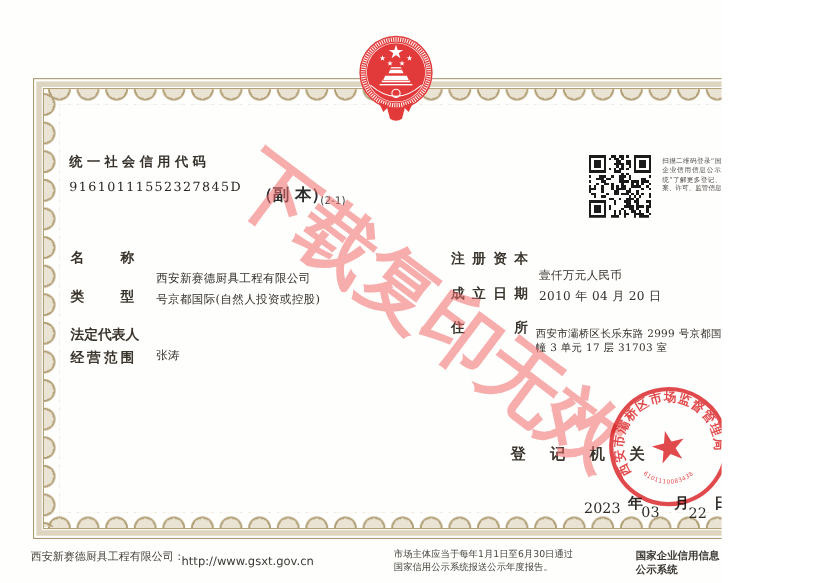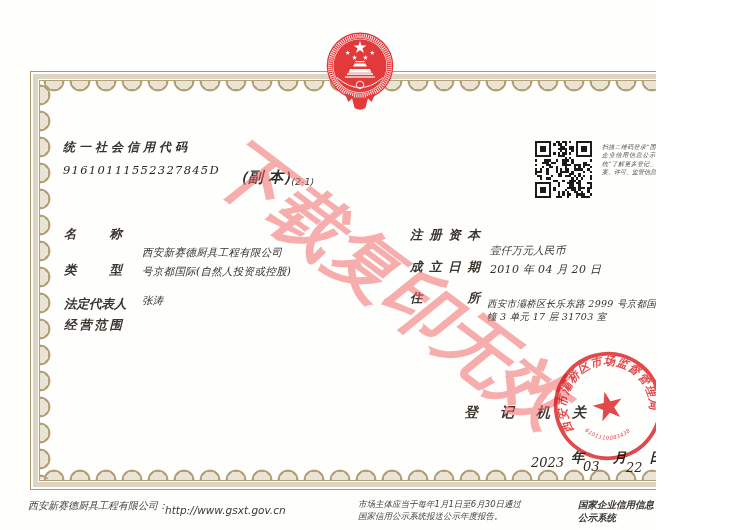--- a/index.html
+++ b/index.html
@@ -1,17 +1,17 @@
 <!DOCTYPE html>
 <html><head>
 <meta charset="utf-8">
 <style>
   html,body{margin:0;padding:0;background:#ffffff;}
   #page{position:relative;width:656px;height:530px;background:#fefefd;overflow:hidden;
-        font-family:"DejaVu Sans",sans-serif;color:#35302a;font-style:italic;}
+        font-family:"DejaVu Sans",sans-serif;color:#35302a;}
 
   
   #frame{position:absolute;left:30px;top:71px;width:666px;height:419px;
          border:1.2px solid #ab9972;box-sizing:border-box;z-index:1;}
   #frame .band{position:absolute;inset:2px;border:5px solid rgba(190,172,134,0.5);}
   #frame .innerline{position:absolute;inset:8px;border:1px solid #b3a178;}
   .scallop{position:absolute;z-index:1;}
   .sc-top{left:10px;right:10px;top:9px;height:14px;
      background-image:radial-gradient(circle 11px at 13px 0px,rgba(214,201,172,0.5) 0 8.5px,#b3a077 8.5px 10px,transparent 10.8px);
      background-size:26px 14px;background-repeat:repeat-x;}
@@ -42,21 +42,21 @@
 
   
   .lbl{position:absolute;font-size:12.5px;font-weight:700;color:#3a352c;z-index:2;}
   .val{position:absolute;font-family:"DejaVu Serif",serif;font-size:10.5px;
        letter-spacing:0.3px;color:#35302a;z-index:2;}
   #nameLbl{left:64px;top:226px;width:58px;}
   #nameVal{left:142px;top:229px;margin-top:17px;}
   #typeLbl{left:64px;top:262px;width:58px;}
   #typeVal{left:142px;top:265px;}
   #legalLbl{left:64px;top:296px;width:62px;}
-  #legalVal{left:142px;top:294px;}
+  #legalVal{left:142px;top:316px;}
   #scopeLbl{left:64px;top:317px;width:58px;}
   #scopeVal{left:124px;top:318px;width:284px;font-size:9.5px;line-height:11.9px;text-align:justify;}
   #capLbl{left:410px;top:227px;width:70px;}
   #capVal{left:490px;top:244px;}
   #estLbl{left:410px;top:259px;width:70px;}
   #estVal{left:490px;top:262px;font-size:11px;}
   #addrLbl{left:410px;top:290px;width:70px;}
   #addrVal{left:487px;top:298px;width:198px;font-size:9.5px;line-height:12.8px;}
 
   

